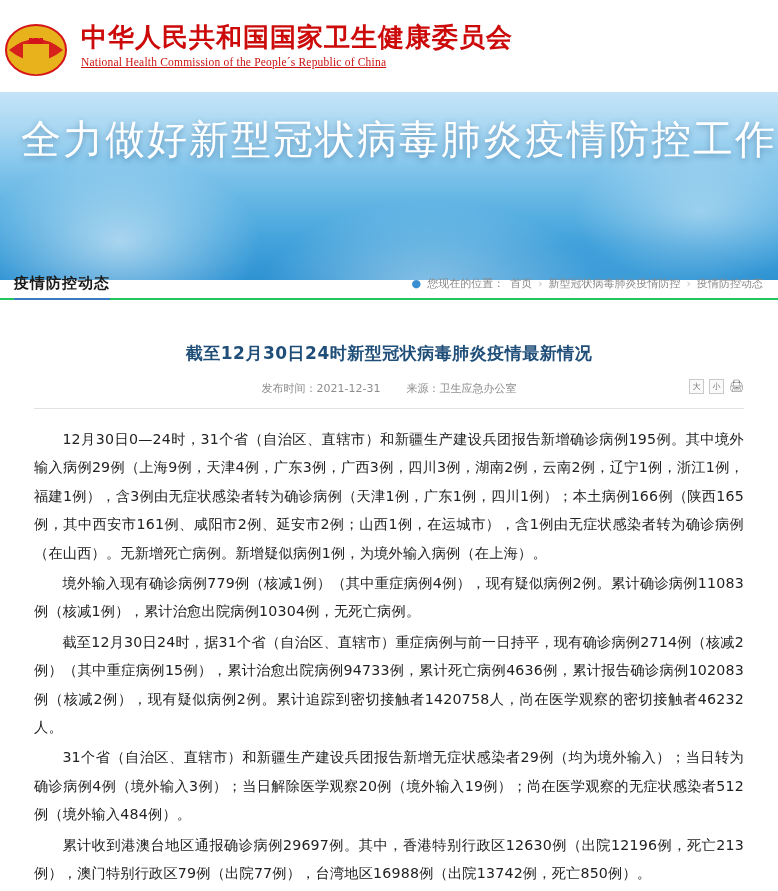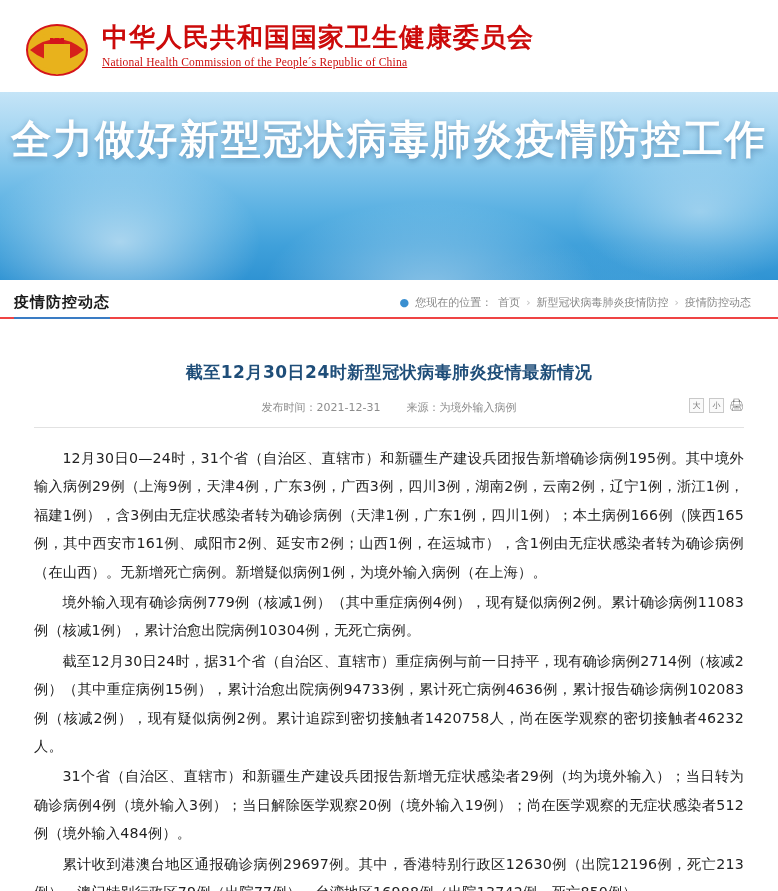--- a/index.html
+++ b/index.html
@@ -38,21 +38,21 @@
       radial-gradient(ellipse 200px 90px at 260px 265px, rgba(255,255,255,.35), rgba(255,255,255,0) 70%);
     pointer-events: none;
   }
   .masthead-white {
     position: absolute;
     left: 0; top: 0; width: 778px; height: 92px;
     background: #ffffff;
   }
   .logo-row {
     position: absolute;
-    left: 24px; top: 14px;
+    left: 3px; top: 14px;
     display: flex;
     align-items: center;
     gap: 12px;
   }
   .emblem {
     width: 66px; height: 64px;
     position: relative;
     flex: 0 0 auto;
   }
   .org-text { line-height: 1; }
@@ -69,38 +69,38 @@
     font-family: "Liberation Serif", serif;
     font-size: 11.5px;
     color: #cc1111;
     letter-spacing: .2px;
     white-space: nowrap;
     text-decoration: underline;
   }
   .headline {
     position: absolute;
     left: 0; right: 0; top: 112px;
-    text-align: center;
     font-family: "DejaVu Sans", "Liberation Sans", sans-serif;
     font-size: 40px;
-    font-weight: bold;
+    font-weight: normal;
     color: #ffffff;
     letter-spacing: 2px;
     text-shadow: 0 2px 6px rgba(20,70,120,.45);
     white-space: nowrap;
+    padding-left: 21px;
   }
 
   
   .crumb-bar {
     position: relative;
-    height: 39px;
-    border-bottom: 2px solid #ef4444;
+    height: 20px;
+    border-bottom: 2px solid #22c55e;
     display: flex;
     align-items: flex-end;
-    padding: 0 27px 0 14px;
+    padding: 0 15px 0 14px;
   }
   .section-title {
     font-family: "DejaVu Sans", "Liberation Sans", sans-serif;
     font-size: 15px;
     font-weight: bold;
     color: #1a1a1a;
     padding-bottom: 5px;
     border-bottom: 2px solid #3a7cc4;
     margin-bottom: -2px;
     letter-spacing: 1px;
@@ -241,21 +241,21 @@
       <span class="sep">›</span>
       <a href="#">疫情防控动态</a>
     </div>
   </div>
 
   <div class="article">
     <h1 class="art-title">截至12月30日24时新型冠状病毒肺炎疫情最新情况</h1>
 
     <div class="meta-row">
       <span><span>发布时间：</span><span>2021-12-31</span></span>
-      <span><span>来源：</span><span>为境外输入病例</span></span>
+      <span><span>来源：</span><span>卫生应急办公室</span></span>
 
       <div class="meta-tools">
         <div class="tool-box">大</div>
         <div class="tool-box">小</div>
         <div class="tool-print">🖨</div>
       </div>
     </div>
 
     <div class="divider"></div>
 

